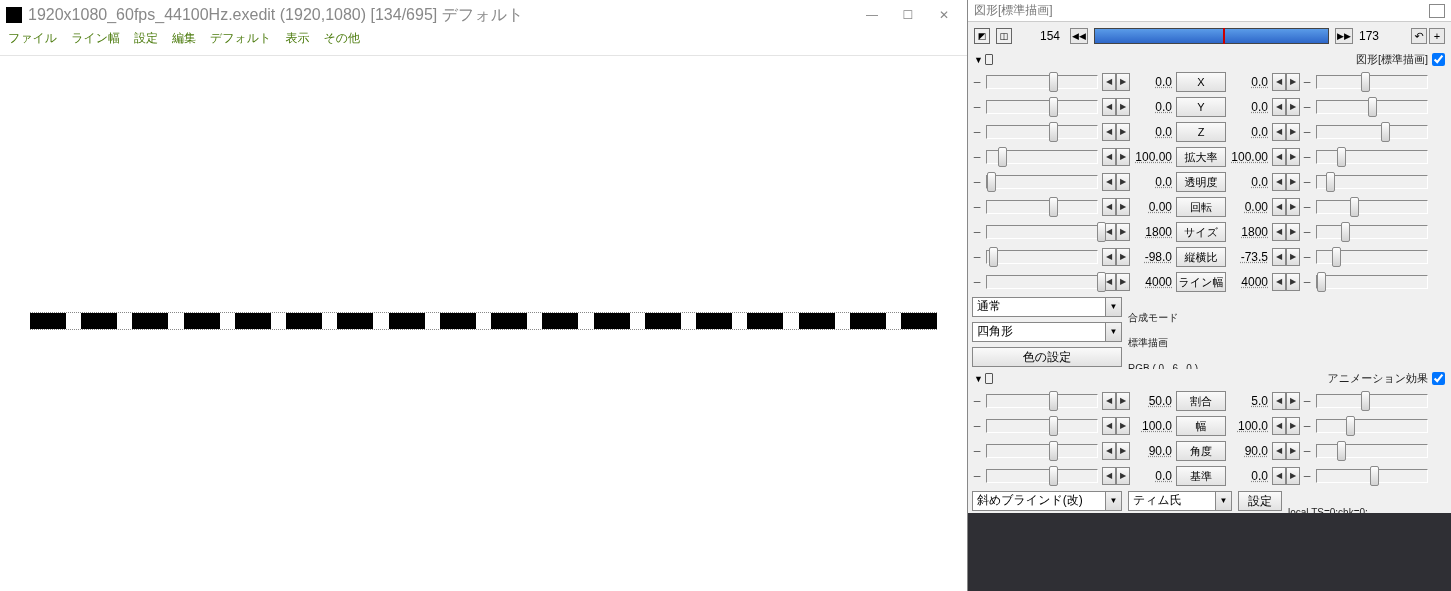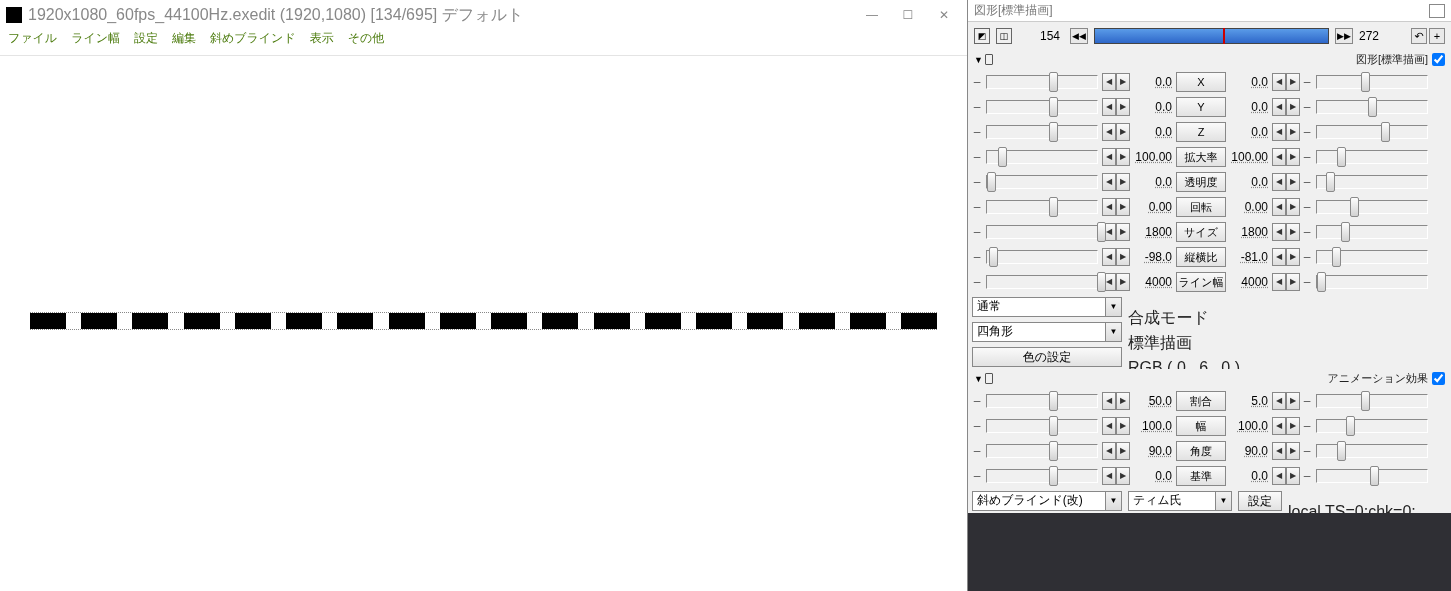--- a/index.html
+++ b/index.html
@@ -41,21 +41,21 @@
 .slider-r{flex:0 0 112px;}
 .lr-btn{width:14px;height:18px;border:1px solid #888;background:linear-gradient(#fafafa,#ddd);display:flex;align-items:center;justify-content:center;font-size:8px;color:#333;}
 .lr{display:flex;}
 .num{width:42px;text-align:right;text-decoration:underline dotted #888;padding:0 2px;}
 .pbtn{width:50px;height:20px;border:1px solid #888;background:linear-gradient(#fafafa,#e2e2e2);text-align:center;font-size:11px;line-height:18px;}
 .combo-row{height:25px;display:flex;align-items:center;gap:6px;padding:0 4px;}
 .combo{height:20px;border:1px solid #888;background:#fff;display:flex;align-items:center;padding:0 4px;position:relative;}
 .combo .arr{position:absolute;right:0;top:0;bottom:0;width:16px;border-left:1px solid #888;background:linear-gradient(#f3f3f3,#dcdcdc);display:flex;align-items:center;justify-content:center;font-size:8px;}
 .wbtn{width:150px;height:20px;border:1px solid #888;background:linear-gradient(#fafafa,#e2e2e2);text-align:center;line-height:18px;}
 .cfg-btn{width:44px;height:20px;border:1px solid #888;background:linear-gradient(#fafafa,#e2e2e2);text-align:center;line-height:18px;}
-.txt{font-size:16px;color:#222;margin-top:23px;}
+.txt{font-size:10px;color:#222;margin-top:23px;}
 .filler{flex:1;background:#2f2f34;}
 </style>
 </head>
 <body>
 
 <div class="app">
 
   <div class="preview-window">
     <div class="titlebar">
       <div class="title-icon"></div>
@@ -64,21 +64,21 @@
         <div class="win-btn">—</div>
         <div class="win-btn">☐</div>
         <div class="win-btn">✕</div>
       </div>
     </div>
     <div class="menubar">
       <span>ファイル</span>
       <span>ライン幅</span>
       <span>設定</span>
       <span>編集</span>
-      <span>斜めブラインド</span>
+      <span>デフォルト</span>
       <span>表示</span>
       <span>その他</span>
     </div>
     <div class="preview-canvas">
       <div class="pattern-row">
         <div class="blk"></div>
           <div class="blk"></div>
           <div class="blk"></div>
           <div class="blk"></div>
           <div class="blk"></div>
@@ -108,21 +108,21 @@
 
     <div class="timeline">
       <span class="tl-icon">◩</span>
       <span class="tl-icon">◫</span>
       <span class="frame-num">154</span>
       <div class="tl-nav">◀◀</div>
       <div class="tl-bar">
           <div class="marker"></div>
         </div>
       <div class="tl-nav">▶▶</div>
-      <span class="frame-num" style="text-align:left">272</span>
+      <span class="frame-num" style="text-align:left">173</span>
       <div class="tl-end">
         <div class="small-btn">↶</div>
         <div class="small-btn">+</div>
       </div>
     </div>
 
     <div class="section-head">
       <span class="tri">▼</span>
       <span class="tabicon"></span>
       <span class="sp"></span>
@@ -281,21 +281,21 @@
           <span style="width:10px;text-align:center;color:#555">–</span>
           <div class="slider">
             <div class="thumb" style="left:2%"></div>
           </div>
           <div class="lr">
             <div class="lr-btn">◀</div>
             <div class="lr-btn">▶</div>
           </div>
           <div class="num">-98.0</div>
           <div class="pbtn">縦横比</div>
-          <div class="num">-81.0</div>
+          <div class="num">-73.5</div>
           <div class="lr">
             <div class="lr-btn">◀</div>
             <div class="lr-btn">▶</div>
           </div>
           <span style="width:10px;text-align:center;color:#555">–</span>
           <div class="slider slider-r">
             <div class="thumb" style="left:14%"></div>
           </div>
         </div>
         <div class="param-row">

